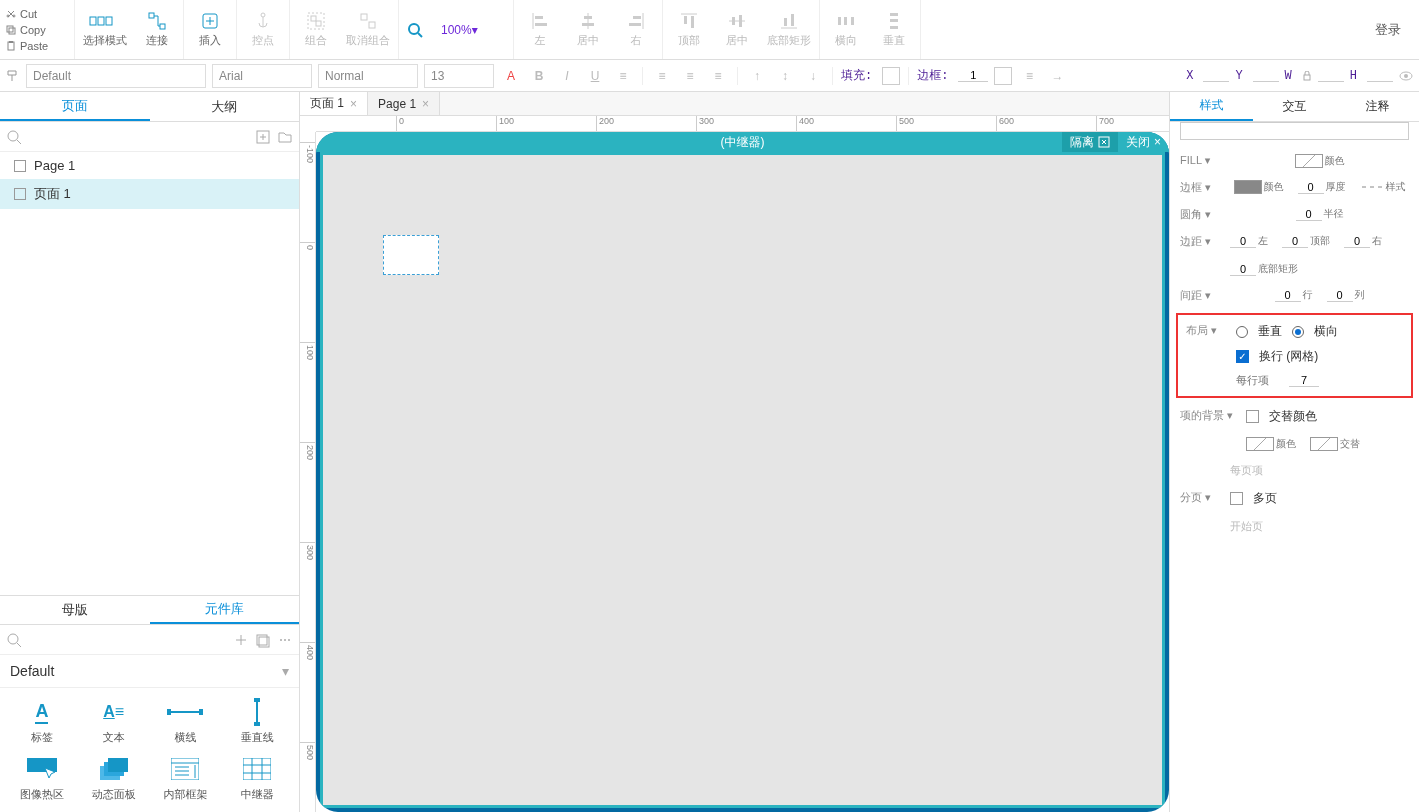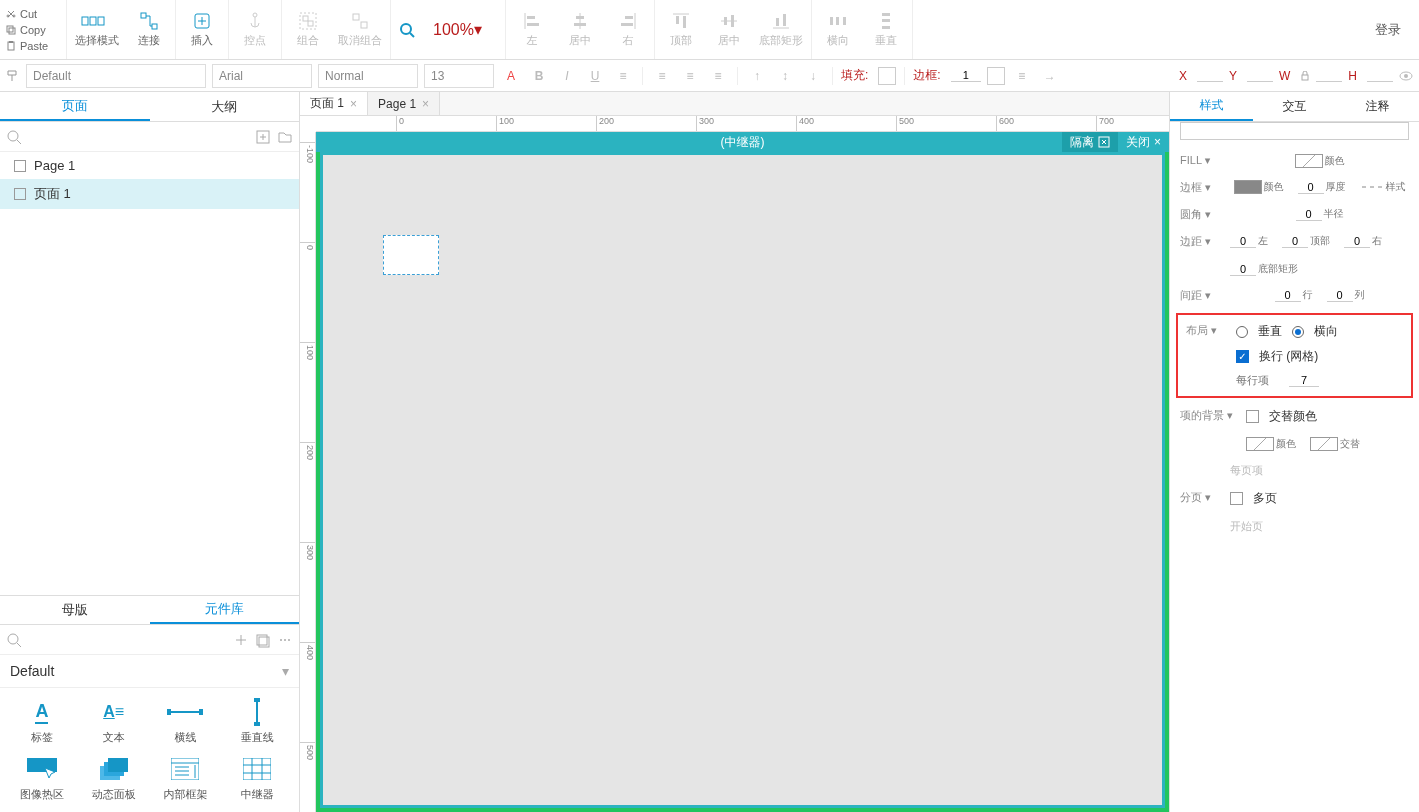--- a/index.html
+++ b/index.html
@@ -1,34 +1,34 @@
 <!DOCTYPE html>
 <html><head>
 <meta charset="utf-8">
 <style>
 * { box-sizing: border-box; margin: 0; padding: 0; }
 body { font-family: "Microsoft YaHei", Arial, sans-serif; font-size: 12px; color: #333; background: #fff; overflow: hidden; width: 1419px; height: 812px; }
 .toolbar-top { height: 60px; border-bottom: 1px solid #ddd; display: flex; align-items: stretch; }
-.clip-group { width: 67px; border-right: 1px solid #eee; display: flex; flex-direction: column; justify-content: center; padding: 2px 4px; gap: 2px; }
+.clip-group { width: 75px; border-right: 1px solid #eee; display: flex; flex-direction: column; justify-content: center; padding: 2px 4px; gap: 2px; }
 .clip-item { display: flex; align-items: center; gap: 4px; font-size: 11px; color: #666; cursor: pointer; padding: 1px 2px; }
 .tb-group { display: flex; align-items: center; border-right: 1px solid #eee; padding: 0 8px; gap: 12px; }
 .tb-btn { display: flex; flex-direction: column; align-items: center; justify-content: center; gap: 2px; font-size: 11px; color: #666; cursor: pointer; min-width: 36px; }
 .tb-btn.disabled { color: #bbb; }
 .tb-btn svg { width: 20px; height: 20px; }
 .tb-btn.wide svg { width: 32px; }
 .login { margin-left: auto; padding: 0 18px; display: flex; align-items: center; font-size: 13px; color: #555; cursor: pointer; }
 .toolbar-format { height: 32px; border-bottom: 1px solid #ddd; display: flex; align-items: center; padding: 0 6px; gap: 6px; font-size: 12px; color: #888; }
 .fmt-sel { border: 1px solid #ddd; height: 24px; display: flex; align-items: center; padding: 0 6px; font-size: 12px; color: #888; background: #fff; }
 .fmt-sel.w180 { width: 180px; }
 .fmt-sel.w90 { width: 100px; }
 .fmt-sel.w70 { width: 70px; }
 .fmt-sel.w50 { width: 70px; }
 .fmt-ico { width: 22px; height: 22px; display: flex; align-items: center; justify-content: center; color: #bbb; cursor: pointer; }
 .fmt-spacer { width: 1px; height: 18px; background: #eee; margin: 0 2px; }
-.fmt-lbl { color: #b91c1c; font-size: 12px; margin-right: 4px; }
+.fmt-lbl { color: #4c1d95; font-size: 12px; margin-right: 4px; font-family: Liberation Mono, monospace; }
 .fmt-swatch { width: 18px; height: 18px; border: 1px solid #ccc; }
 .main { display: flex; height: calc(812px - 60px - 32px); }
 .left { width: 300px; border-right: 1px solid #ddd; display: flex; flex-direction: column; }
 .left-tabs { height: 30px; border-bottom: 1px solid #ddd; display: flex; }
 .lt { flex: 1; display: flex; align-items: center; justify-content: center; font-size: 13px; cursor: pointer; }
 .lt.active { color: #0a8fd9; border-bottom: 2px solid #0a8fd9; }
 .search-row { height: 30px; border-bottom: 1px solid #eee; display: flex; align-items: center; padding: 0 6px; gap: 6px; }
 .search-row input { border: none; outline: none; flex: 1; font-size: 12px; }
 .sr-ico { width: 16px; height: 16px; color: #aaa; cursor: pointer; }
 .page-list { flex: 1; overflow: auto; }
@@ -42,21 +42,21 @@
 .lib-thumb { width: 40px; height: 28px; display: flex; align-items: center; justify-content: center; }
 .center { flex: 1; display: flex; flex-direction: column; position: relative; }
 .doc-tabs { height: 24px; border-bottom: 1px solid #ddd; display: flex; background: #f7f7f7; }
 .dtab { padding: 0 10px; display: flex; align-items: center; gap: 6px; border-right: 1px solid #ddd; font-size: 12px; background: #fff; cursor: pointer; }
 .dtab .x { color: #aaa; }
 .ruler-h { height: 16px; background: #fff; border-bottom: 1px solid #ddd; position: relative; overflow: hidden; margin-left: 16px; }
 .ruler-h .tick { position: absolute; top: 0; bottom: 0; border-left: 1px solid #ccc; font-size: 9px; color: #888; padding-left: 2px; }
 .canvas-wrap { flex: 1; display: flex; overflow: hidden; }
 .ruler-v { width: 16px; border-right: 1px solid #ddd; position: relative; }
 .ruler-v .tick { position: absolute; left: 0; right: 0; border-top: 1px solid #ccc; font-size: 9px; color: #888; writing-mode: vertical-rl; padding-top: 2px; }
-.canvas { flex: 1; background: #22c55e; position: relative; overflow: hidden; }
+.canvas { flex: 1; background: #0369a1; position: relative; overflow: hidden; border-radius: 22px; }
 .repeater-bar { position: absolute; top: 0; left: 0; right: 0; height: 20px; background: #2bb3c0; color: #fff; display: flex; align-items: center; justify-content: center; font-size: 12px; }
 .repeater-actions { position: absolute; right: 0; top: 0; height: 20px; display: flex; align-items: stretch; }
 .rp-act { padding: 0 8px; display: flex; align-items: center; gap: 4px; background: #1d9faa; color: #fff; cursor: pointer; font-size: 12px; }
 .rp-act.close { background: #2bb3c0; }
 .canvas-inner { position: absolute; top: 20px; left: 4px; right: 4px; bottom: 4px; border: 3px solid #2bb3c0; background: #e5e5e5; }
 .shape { position: absolute; top: 80px; left: 60px; width: 56px; height: 40px; background: #fff; border: 1px dashed #3a9fd6; }
 .right { width: 250px; border-left: 1px solid #ddd; display: flex; flex-direction: column; overflow: hidden; }
 .rtabs { height: 30px; border-bottom: 1px solid #ddd; display: flex; }
 .rtab { flex: 1; display: flex; align-items: center; justify-content: center; font-size: 12px; cursor: pointer; }
 .rtab.active { color: #0a8fd9; border-bottom: 2px solid #0a8fd9; }
@@ -153,21 +153,21 @@
           <rect x="11" y="11" width="6" height="6" fill="none" stroke="#ccc"></rect>
         </svg>
         <span>取消组合</span>
       </div>
   </div>
   <div class="tb-group">
     <svg width="16" height="16" viewBox="0 0 16 16">
         <circle cx="7" cy="7" r="5" fill="none" stroke="#1596c6" stroke-width="2"></circle>
         <path d="M11 11l4 4" stroke="#1596c6" stroke-width="2"></path>
       </svg>
-    <div class="fmt-sel w70" style="border:none;font-size:16px;color:#b91c1c"><span>100%</span> ▾</div>
+    <div class="fmt-sel w70" style="border:none;font-size:12px;color:#6d28d9"><span>100%</span> ▾</div>
   </div>
   <div class="tb-group">
     <div class="tb-btn disabled">
         <svg viewBox="0 0 20 20">
           <path d="M3 2v16" stroke="#ccc"></path>
           <rect x="5" y="5" width="8" height="3" fill="#ccc"></rect>
           <rect x="5" y="12" width="12" height="3" fill="#ccc"></rect>
         </svg>
         <span>左</span>
       </div>

